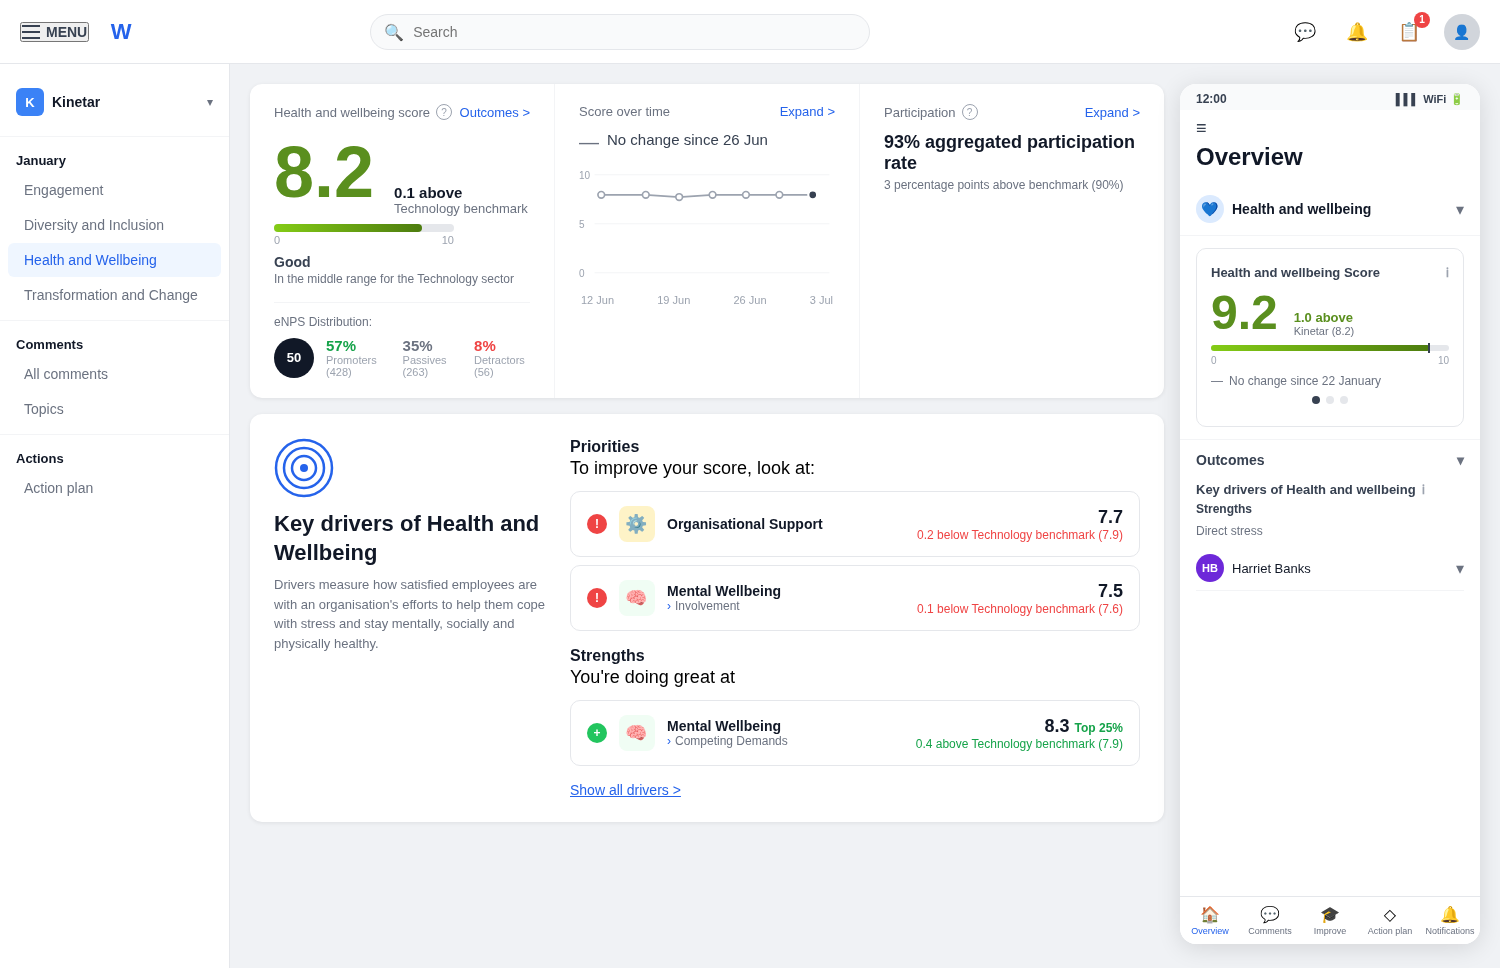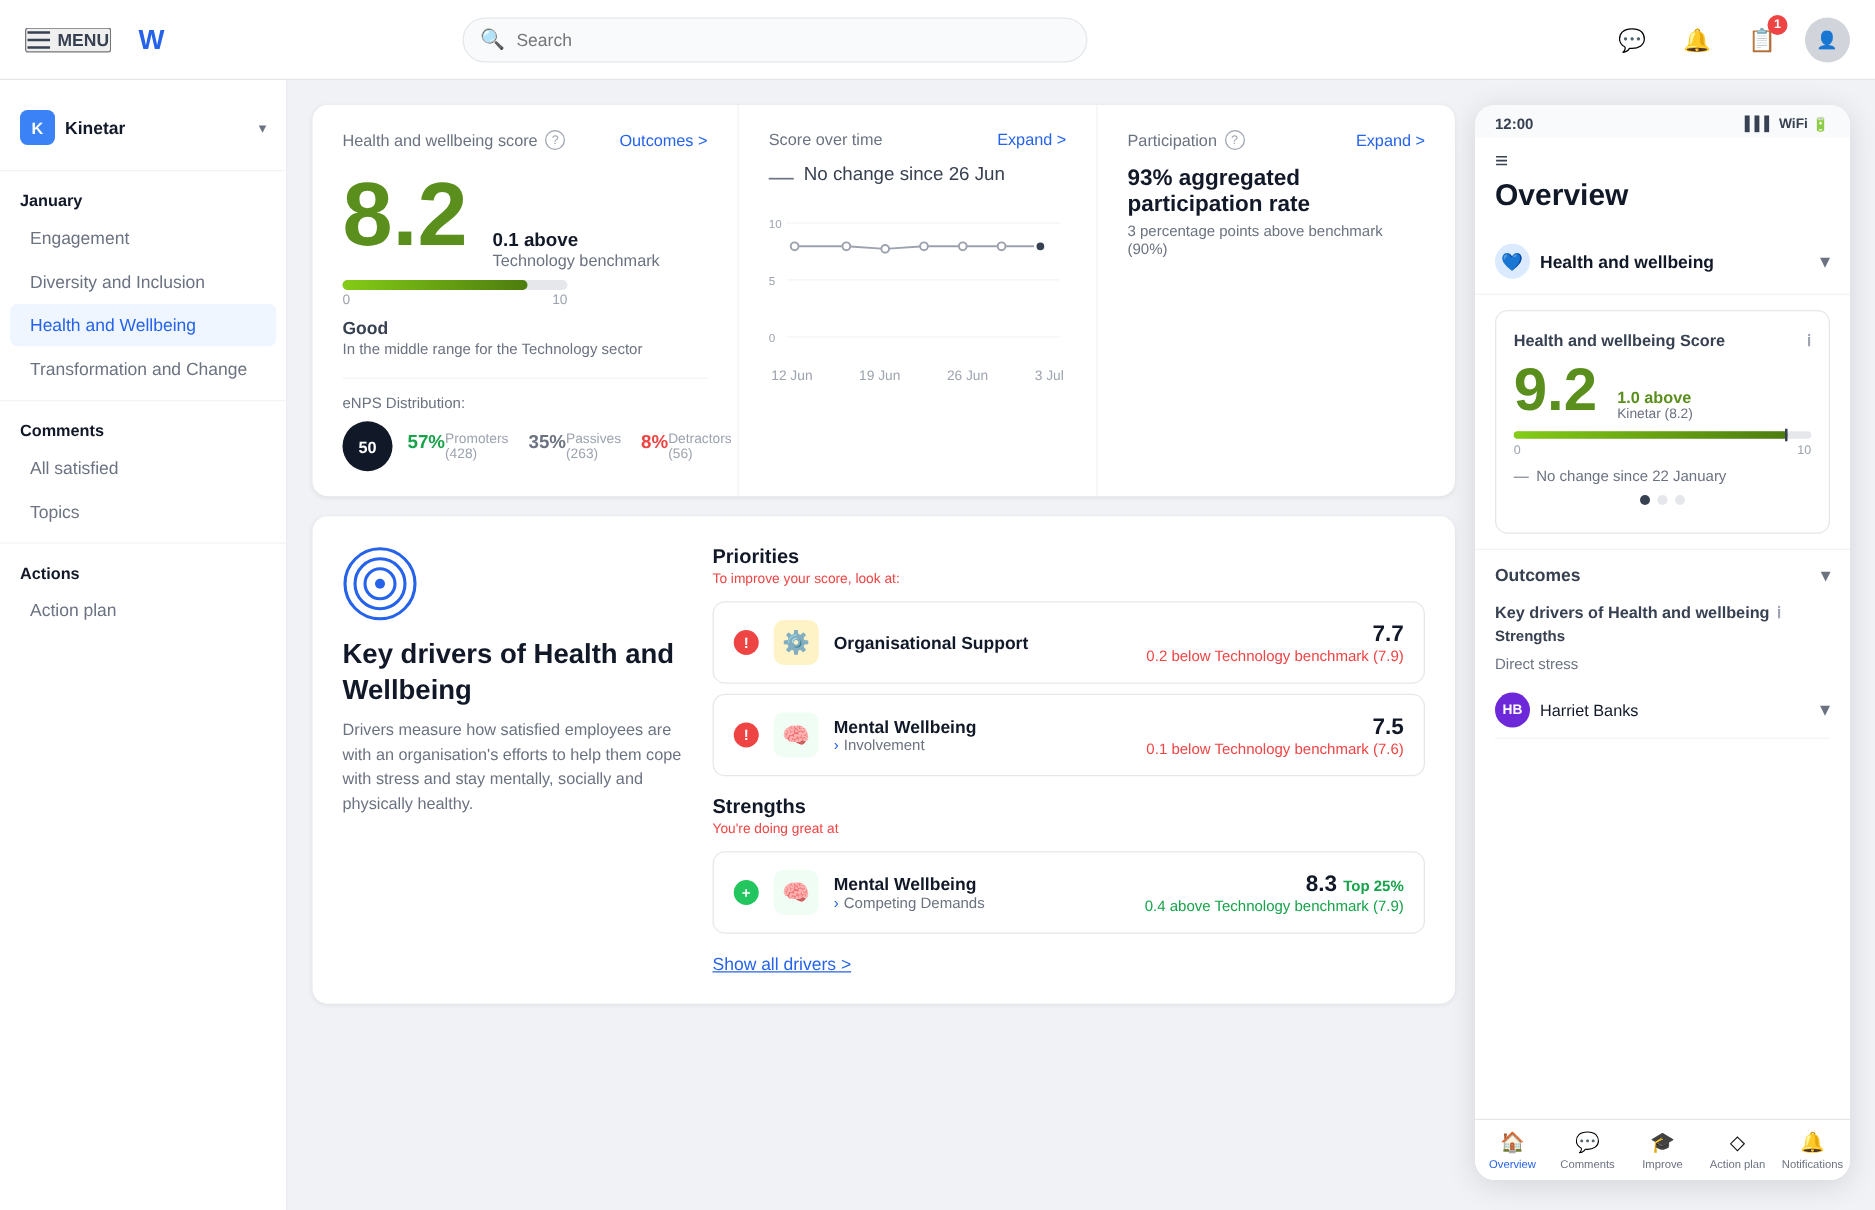--- a/index.html
+++ b/index.html
@@ -66,21 +66,21 @@
 
     .good-label { font-size: 14px; font-weight: 600; color: #374151; margin-top: 8px; }
     .sector-label { font-size: 12px; color: #6b7280; margin-top: 2px; }
 
     
     .enps-section { margin-top: 16px; padding-top: 12px; border-top: 1px solid #f3f4f6; }
     .enps-title { font-size: 12px; color: #6b7280; margin-bottom: 8px; }
     .enps-row { display: flex; align-items: center; gap: 12px; }
     .enps-circle { width: 40px; height: 40px; border-radius: 50%; background: #111827; display: flex; align-items: center; justify-content: center; color: #fff; font-size: 13px; font-weight: 700; flex-shrink: 0; }
     .enps-items { display: flex; gap: 16px; }
-    .enps-item { display: flex; flex-direction: row; }
+    .enps-item { display: flex; flex-direction: column; }
     .enps-pct { font-size: 15px; font-weight: 700; }
     .enps-pct.green { color: #16a34a; }
     .enps-pct.gray { color: #6b7280; }
     .enps-pct.red { color: #ef4444; }
     .enps-sub { font-size: 11px; color: #9ca3af; }
 
     
     .time-panel { min-width: 260px; }
     .no-change-row { display: flex; align-items: flex-start; gap: 8px; margin-bottom: 12px; }
     .no-change-dash { font-size: 20px; color: #6b7280; }
@@ -98,21 +98,21 @@
     .drivers-row { display: flex; gap: 16px; }
     .drivers-left { width: 280px; flex-shrink: 0; }
     .drivers-right { flex: 1; }
 
     .target-icon { width: 60px; height: 60px; margin-bottom: 12px; }
     .drivers-title { font-size: 22px; font-weight: 700; color: #111827; line-height: 1.3; margin-bottom: 8px; }
     .drivers-desc { font-size: 13px; color: #6b7280; line-height: 1.5; }
 
     .priorities-section { margin-bottom: 16px; }
     .section-heading { font-size: 16px; font-weight: 700; color: #111827; margin-bottom: 2px; }
-    .section-sub { font-size: 11px; color: #ef4444; margin-bottom: 12px; }
+    .section-sub { font-size: 18px; color: #000000; margin-bottom: 12px; }
 
     .driver-card { background: #fff; border: 1px solid #e5e7eb; border-radius: 10px; padding: 14px 16px; margin-bottom: 8px; display: flex; align-items: center; gap: 12px; }
     .driver-alert { width: 20px; height: 20px; background: #ef4444; border-radius: 50%; display: flex; align-items: center; justify-content: center; color: #fff; font-size: 12px; font-weight: 700; flex-shrink: 0; }
     .driver-good { width: 20px; height: 20px; background: #22c55e; border-radius: 50%; display: flex; align-items: center; justify-content: center; color: #fff; font-size: 12px; font-weight: 700; flex-shrink: 0; }
     .driver-brain-icon { width: 36px; height: 36px; background: #f0fdf4; border-radius: 8px; display: flex; align-items: center; justify-content: center; flex-shrink: 0; font-size: 18px; }
     .driver-gear-icon { width: 36px; height: 36px; background: #fef3c7; border-radius: 8px; display: flex; align-items: center; justify-content: center; flex-shrink: 0; font-size: 18px; }
     .driver-info { flex: 1; }
     .driver-name { font-size: 14px; font-weight: 600; color: #111827; }
     .driver-sub { font-size: 12px; color: #6b7280; display: flex; align-items: center; gap: 4px; }
     .driver-sub .arrow { color: #2563eb; }
@@ -223,21 +223,21 @@
     <div class="sidebar-item active">
       <span>Health and Wellbeing</span>
     </div>
     <div class="sidebar-item">
       <span>Transformation and Change</span>
     </div>
 
     <div class="sidebar-divider" style="margin-top:8px;"></div>
     <div class="sidebar-section-label">Comments</div>
     <div class="sidebar-item">
-      <span>All satisfied</span>
+      <span>All comments</span>
     </div>
     <div class="sidebar-item">
       <span>Topics</span>
     </div>
 
     <div class="sidebar-divider" style="margin-top:8px;"></div>
     <div class="sidebar-section-label">Actions</div>
     <div class="sidebar-item">
       <span>Action plan</span>
     </div>

